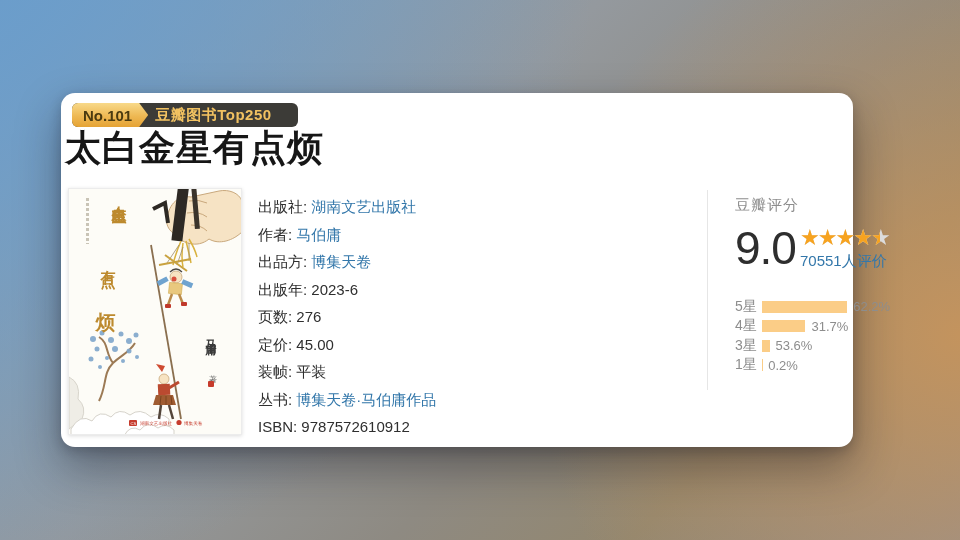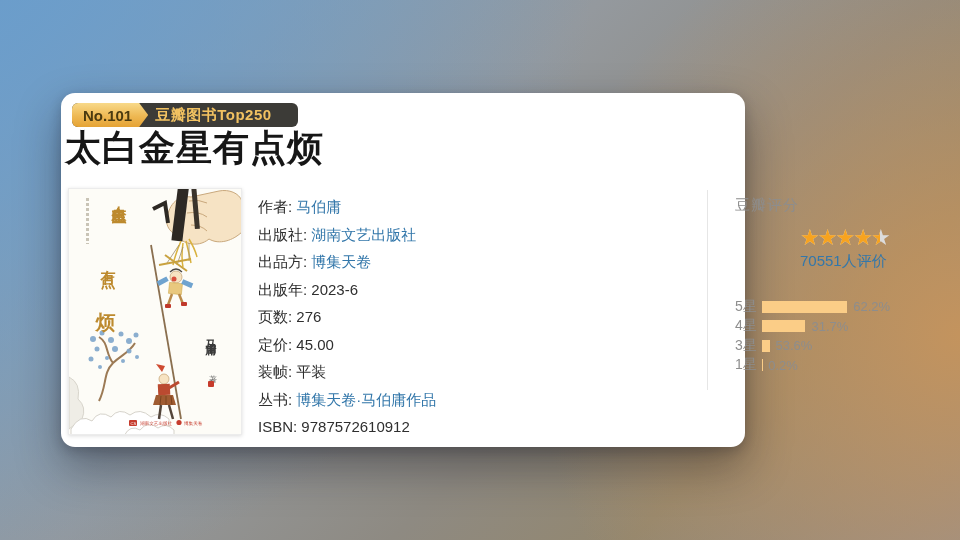--- a/index.html
+++ b/index.html
@@ -14,21 +14,21 @@
   html,body{width:960px;height:540px;overflow:hidden;}
   body{
     font-family:"Liberation Sans","DejaVu Sans",sans-serif;
     background:
       radial-gradient(circle at 100% 62%, rgba(198,148,92,.95) 0%, rgba(198,148,92,0) 42%),
       radial-gradient(circle at -5% -10%, rgba(104,156,204,.95) 0%, rgba(104,156,204,0) 55%),
       linear-gradient(135deg,#7ba3c6 0%,#94999e 40%,#8e8a82 62%,#93876f 78%,#8b8d96 100%);
     position:relative;
   }
   .card{
-    position:absolute;left:61px;top:93px;width:684px;height:354px;
+    position:absolute;left:61px;top:93px;width:792px;height:354px;
     background:#fff;border-radius:14px;
     box-shadow:0 20px 45px rgba(20,20,30,.40), 0 4px 12px rgba(20,20,30,.22);
   }
   
   .badge{
     position:absolute;left:11px;top:10px;height:24px;
     display:inline-flex;align-items:stretch;
     background:var(--badge-dark);border-radius:6px;overflow:hidden;
     cursor:pointer;
   }
@@ -195,26 +195,26 @@
     <div class="v-text vt-main">太白金星</div>
     <div class="v-text vt-sub">有点</div>
     <div class="v-text vt-last">烦</div>
     <div class="v-text vt-author">马伯庸</div>
     <div class="v-text vt-suffix">著</div>
     <div class="seal"></div>
   </div>
 
   <div class="info">
     <div class="info-row">
+      <span class="info-label">出版社:</span>
+      <a class="info-link">湖南文艺出版社</a>
+    </div>
+    <div class="info-row">
       <span class="info-label">作者:</span>
       <a class="info-link">马伯庸</a>
-    </div>
-    <div class="info-row">
-      <span class="info-label">出版社:</span>
-      <a class="info-link">湖南文艺出版社</a>
     </div>
     <div class="info-row">
       <span class="info-label">出品方:</span>
       <a class="info-link">博集天卷</a>
     </div>
     <div class="info-row">
       <span class="info-label">出版年:</span>
       <span class="info-val">2023-6</span>
     </div>
     <div class="info-row">
@@ -237,20 +237,21 @@
       <span class="info-label">ISBN:</span>
       <span class="info-val">9787572610912</span>
     </div>
   </div>
 
   <div class="divider"></div>
 
   <div class="rating">
     <div class="rating-header">豆瓣评分</div>
     <div class="score-row">
+      <span class="score">9.0</span>
       <span class="stars">
         <span class="stars-base">★★★★★</span>
         <span class="stars-fill" style="width: 90%;"><span>★★★★★</span></span>
       </span>
       <a class="votes">70551人评价</a>
     </div>
     <div class="dist">
       <div class="dist-row">
         <span class="dist-label">5星</span>
         <span class="dist-bar" style="width: 85.214px;"></span>

